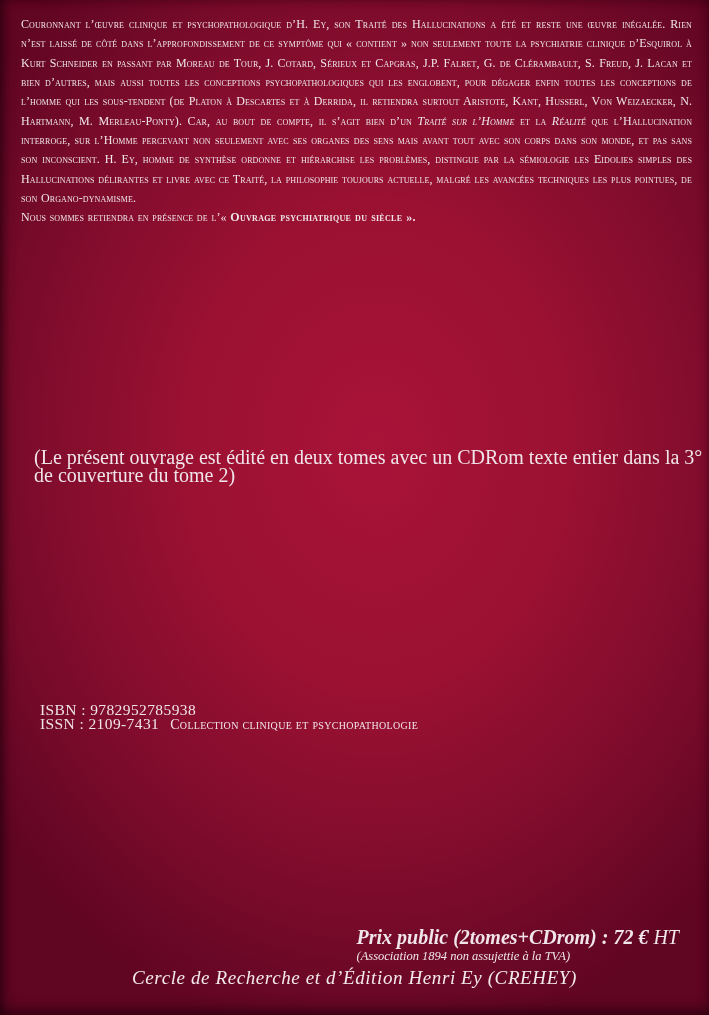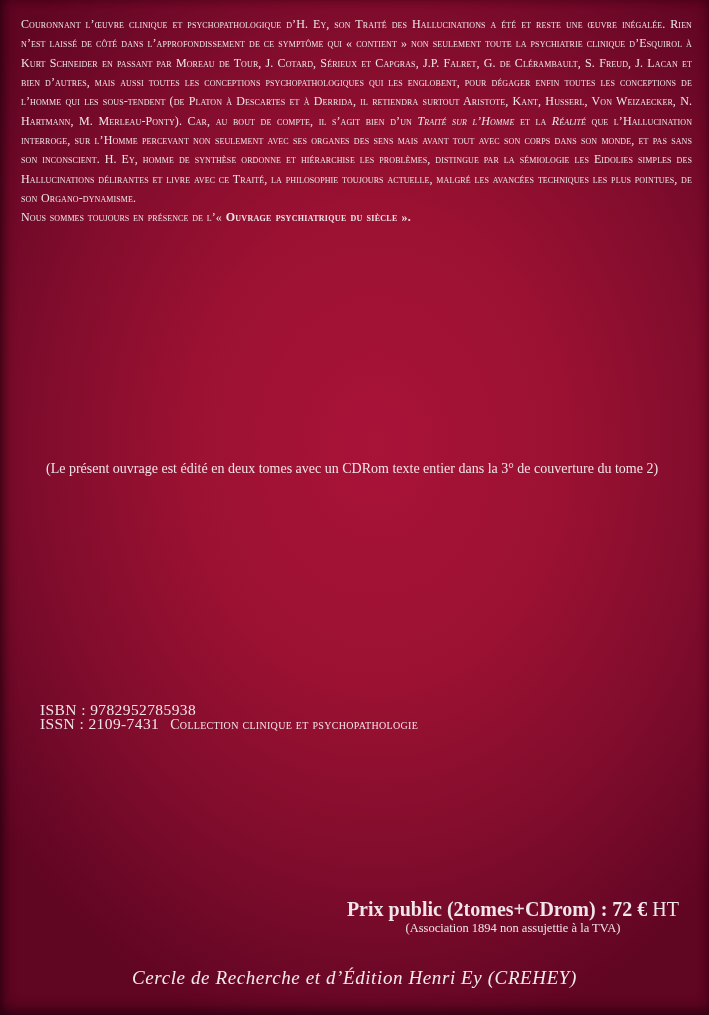--- a/index.html
+++ b/index.html
@@ -28,54 +28,54 @@
     text-align:justify;
     font-variant:small-caps;
     letter-spacing:0.1px;
     word-spacing:0.6px;
   }
   .synopsis p { margin:0; }
   .synopsis i { font-style:italic; }
   .synopsis b { font-weight:bold; letter-spacing:0.3px; }
   .edition-note {
     position:absolute; left:30px; top:444px;
-    font-size:14px; line-height:18px; margin:16px;
+    font-size:20px; line-height:18px; margin:4px;
   }
   .identifiers {
     position:absolute; left:40px; top:703px;
     font-size:15.5px; line-height:13.5px;
     letter-spacing:0.4px; white-space:nowrap;
   }
   .identifiers .collection {
     font-variant:small-caps;
     font-size:14px; margin-left:11px; letter-spacing:0.3px;
   }
   .price-block {
-    position:absolute; right:30px; top:898px;
-    text-align:center; white-space:nowrap;
+    position:absolute; right:30px; top:926px;
+    text-align:left; white-space:nowrap;font-style:italic;
   }
   .price-line { font-size:20px; line-height:22px; }
   .price-line b { font-weight:bold; }
   .price-note { font-size:12.5px; line-height:14px; margin-top:1px; }
   .publisher {
     position:absolute; left:0; right:0; top:967px;
     text-align:center;
     font-style:italic;
     font-size:19px; letter-spacing:0.6px;
     color:#f3eaee;
   }
 </style>
 </head>
 <body>
 
 <div class="page">
 
   <div class="synopsis">
     <p><span>Couronnant l’œuvre clinique et psychopathologique d’H. Ey, son Traité des Hallucinations a été et reste une œuvre inégalée. Rien n’est laissé de côté dans l’approfondissement de ce symptôme qui « contient » non seulement toute la psychiatrie clinique d’Esquirol à Kurt Schneider en passant par Moreau de Tour, J. Cotard, Sérieux et Capgras, J.P. Falret, G. de Clérambault, S. Freud, J. Lacan et bien d’autres, mais aussi toutes les conceptions psychopathologiques qui les englobent, pour dégager enfin toutes les conceptions de l’homme qui les sous-tendent (de Platon à Descartes et à Derrida, il retiendra surtout Aristote, Kant, Husserl, Von Weizaecker, N. Hartmann, M. Merleau-Ponty). Car, au bout de compte, il s’agit bien d’un </span><i>Traité sur l’Homme</i><span> et la </span><i>Réalité</i><span> que l’Hallucination interroge, sur l’Homme percevant non seulement avec ses organes des sens mais avant tout avec son corps dans son monde, et pas sans son inconscient. H. Ey, homme de synthèse ordonne et hiérarchise les problèmes, distingue par la sémiologie les Eidolies simples des Hallucinations délirantes et livre avec ce Traité, la philosophie toujours actuelle, malgré les avancées techniques les plus pointues, de son Organo-dynamisme.</span></p>
-    <p><span>Nous sommes toujours en présence de l’« </span><b>Ouvrage psychiatrique du siècle ».</b></p>
+    <p><span>Nous sommes retiendra en présence de l’« </span><b>Ouvrage psychiatrique du siècle ».</b></p>
   </div>
 
   <p class="edition-note">(Le présent ouvrage est édité en deux tomes avec un CDRom texte entier dans la 3° de couverture du tome 2)</p>
 
   <div class="identifiers">
     <div><span>ISBN : 9782952785938</span></div>
     <div><span>ISSN : 2109-7431</span><span class="collection">Collection clinique et psychopathologie</span></div>
   </div>
 
   <div class="price-block">

